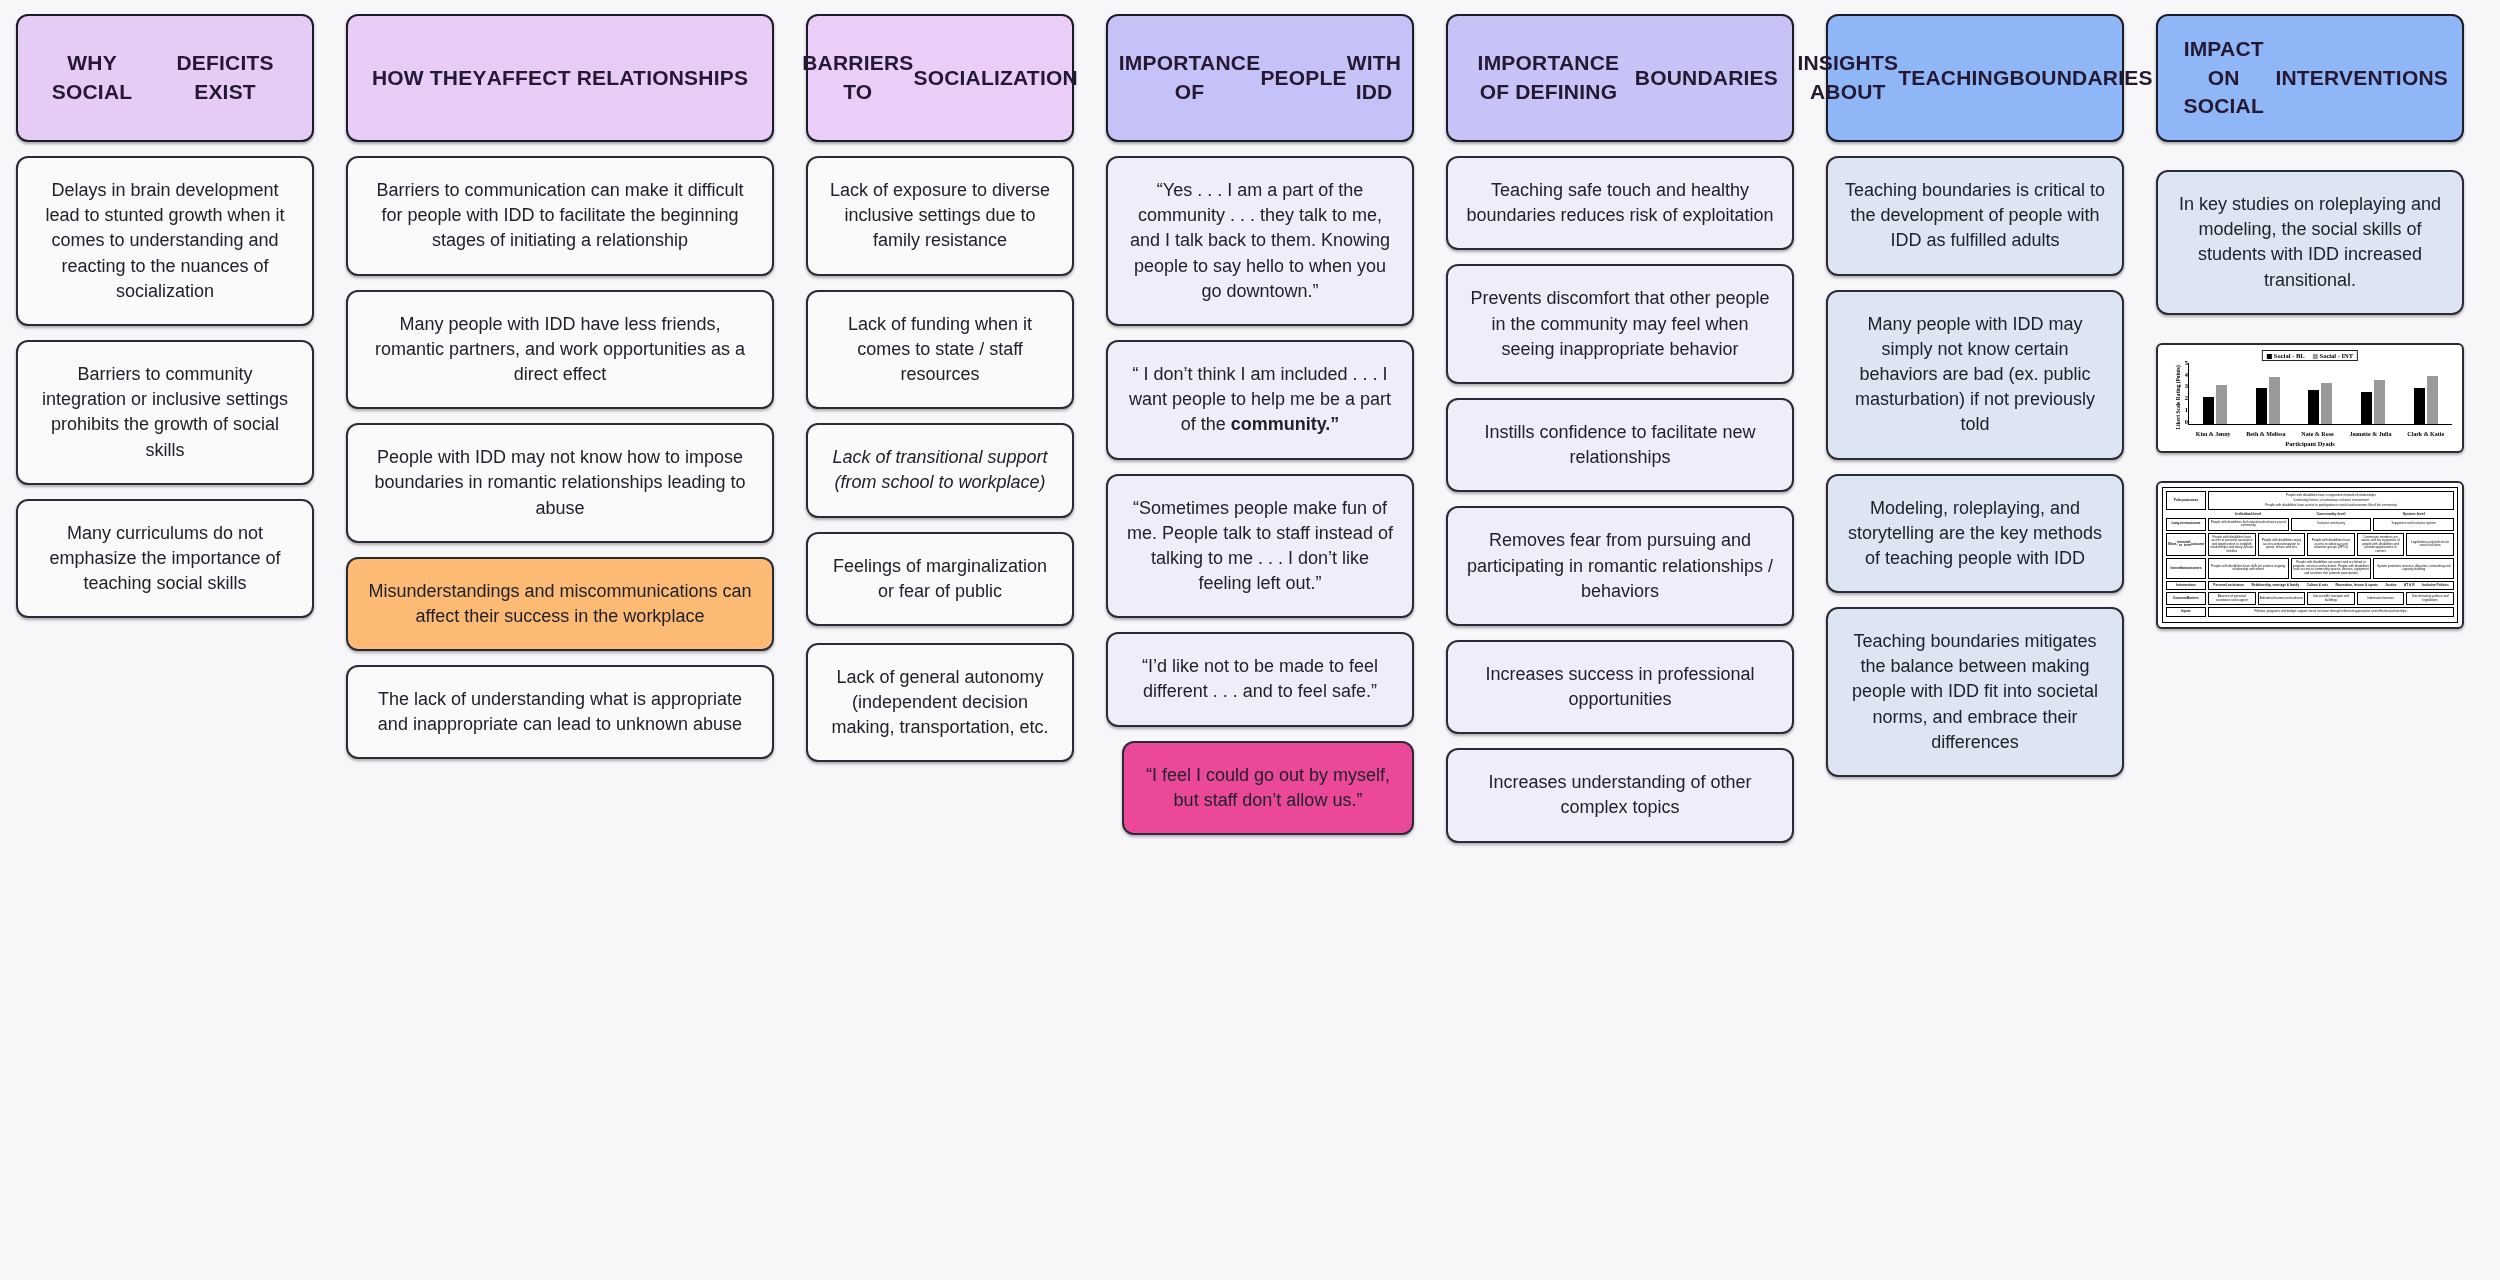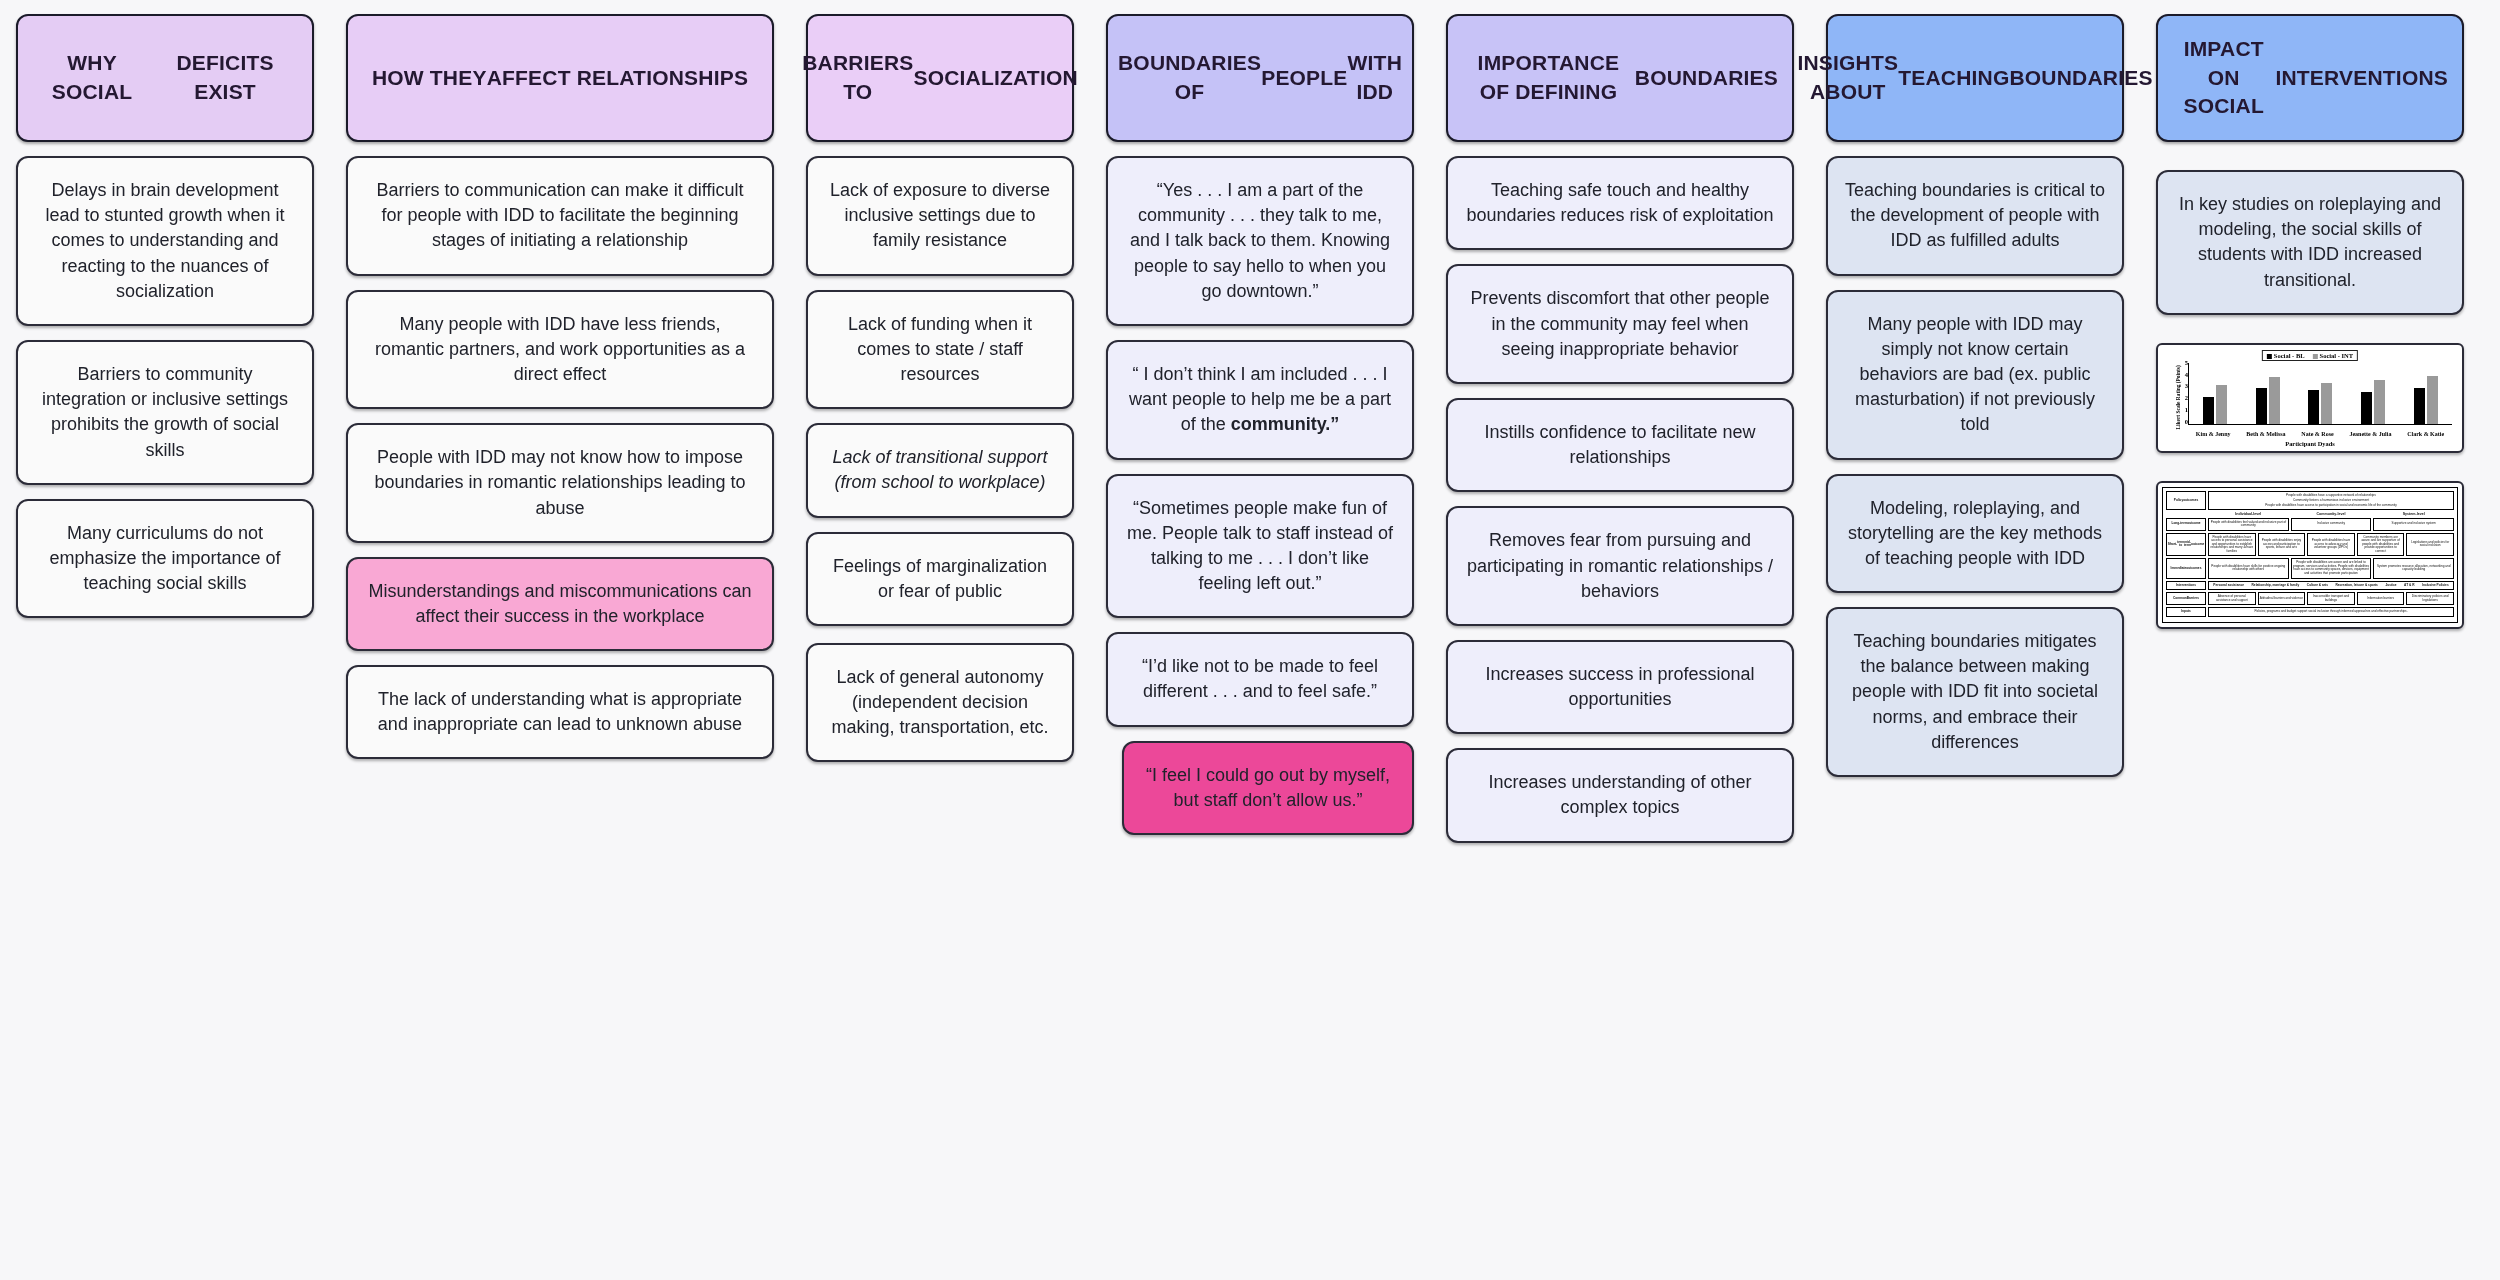--- a/index.html
+++ b/index.html
@@ -175,21 +175,21 @@
     <div class="cards">
         <div class="card" style="background: rgb(250, 250, 250);">
           <span class="t">Barriers to communication can make it difficult for people with IDD to facilitate the beginning stages of initiating a relationship</span>
         </div>
         <div class="card" style="background: rgb(250, 250, 250);">
           <span class="t">Many people with IDD have less friends, romantic partners, and work opportunities as a direct effect</span>
         </div>
         <div class="card" style="background: rgb(250, 250, 250);">
           <span class="t">People with IDD may not know how to impose boundaries in romantic relationships leading to abuse</span>
         </div>
-        <div class="card" style="background: #f9a8d4; text-align: center;">
+        <div class="card" style="background: #fdba74; text-align: center;">
           <span class="t">Misunderstandings and miscommunications can affect their success in the workplace</span>
         </div>
         <div class="card" style="background: rgb(250, 250, 250); justify-content: flex-end;">
           <span class="t">The lack of understanding what is appropriate and inappropriate can lead to unknown abuse</span>
         </div>
       </div>
   </div>
   <div class="column col-2">
     <div class="header" style="background:#eacef7">
         <div>BARRIERS TO</div>
@@ -208,21 +208,21 @@
         <div class="card" style="background: rgb(250, 250, 250);">
           <span class="t">Feelings of marginalization or fear of public</span>
         </div>
         <div class="card" style="background: rgb(250, 250, 250); margin-top: 17px;">
           <span class="t">Lack of general autonomy (independent decision making, transportation, etc.</span>
         </div>
       </div>
   </div>
   <div class="column col-3">
     <div class="header" style="background:#c5c2f7">
-        <div>BOUNDARIES OF</div>
+        <div>IMPORTANCE OF</div>
         <div>PEOPLE</div>
         <div>WITH IDD</div>
       </div>
     <div class="cards">
         <div class="card" style="background: rgb(238, 238, 251);">
           <span class="t">“Yes . . . I am a part of the community . . . they talk to me, and I talk back to them. Knowing people to say hello to when you go downtown.”</span>
         </div>
         <div class="card" style="background: rgb(238, 238, 251);">
           <span class="t">“ I don’t think I am included . . . I want people to help me be a part of the <b>community.”</b></span>
         </div>

